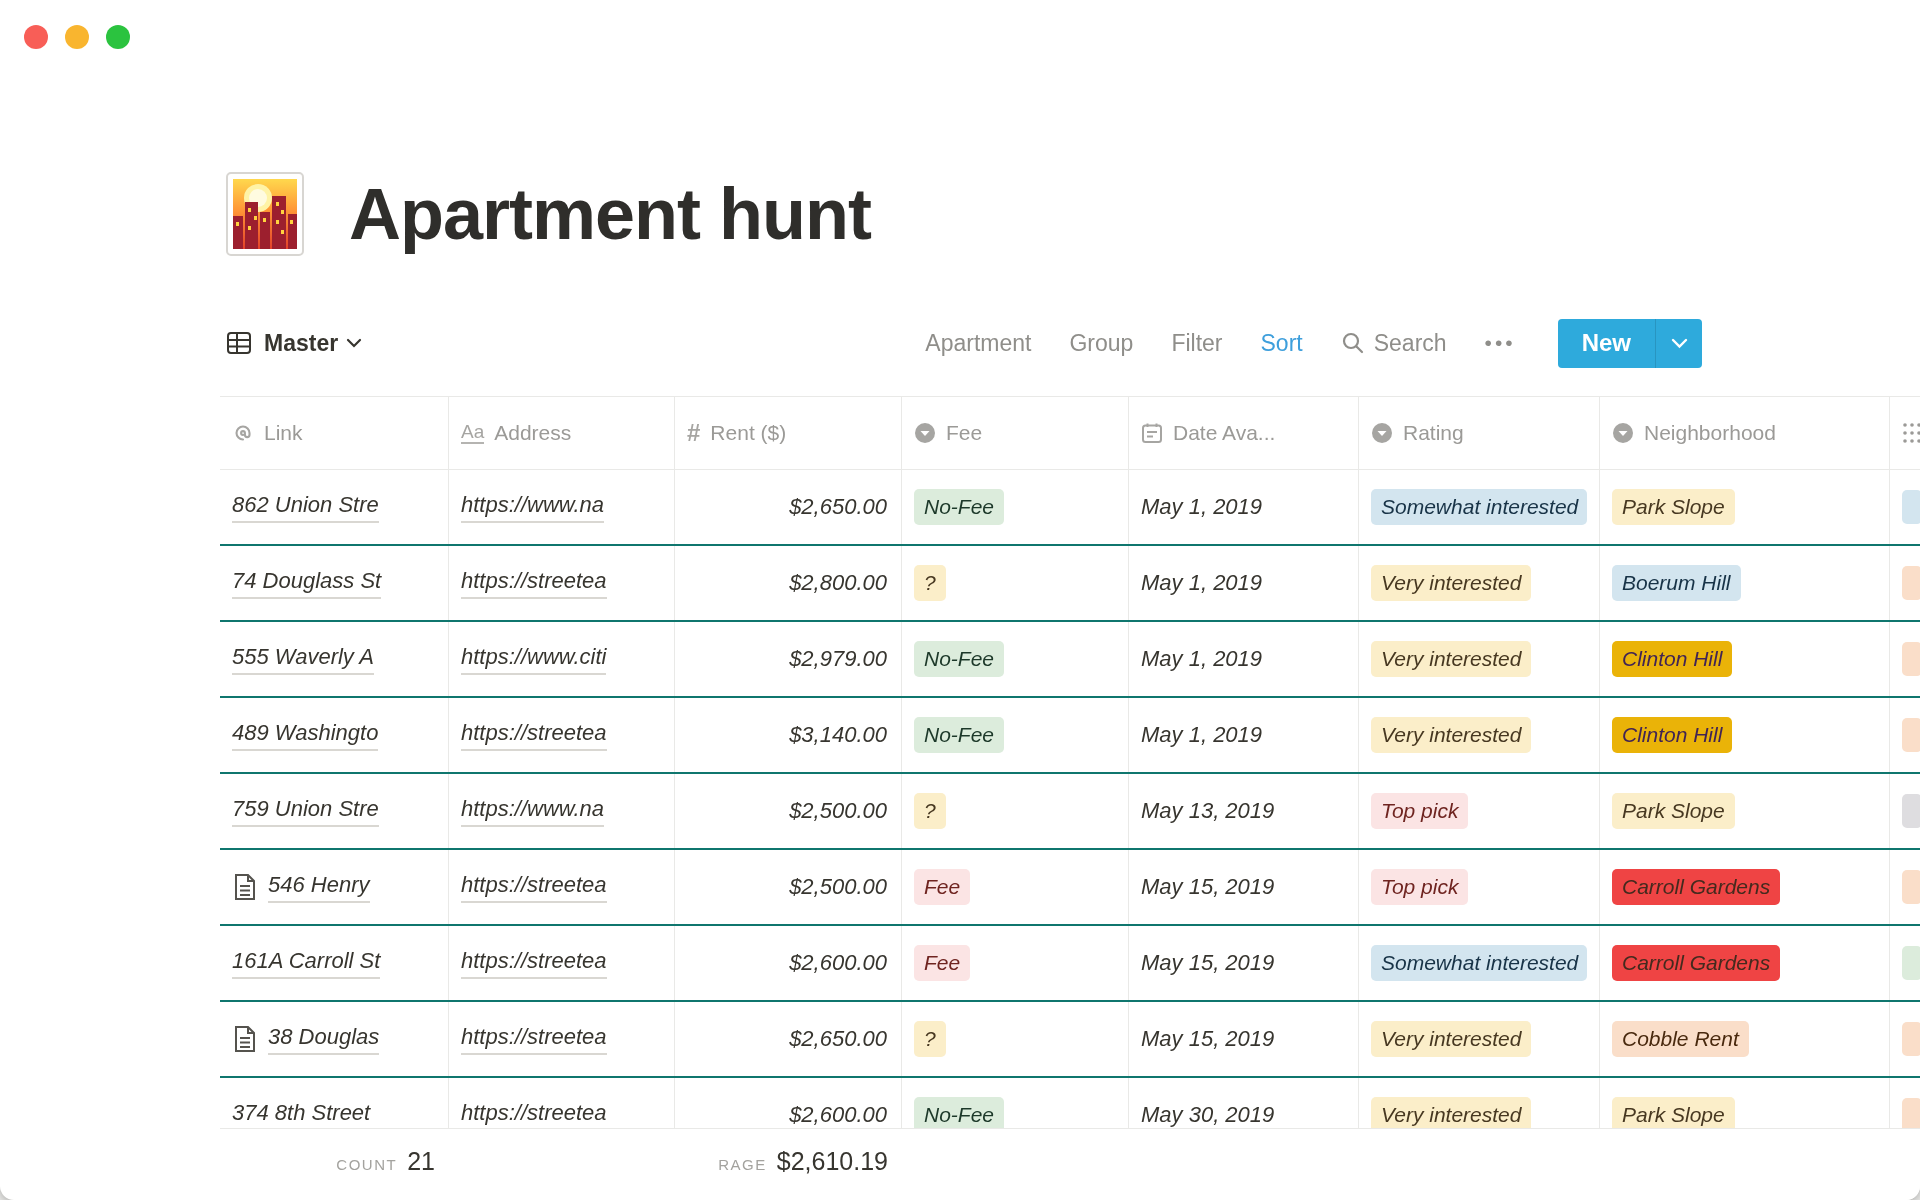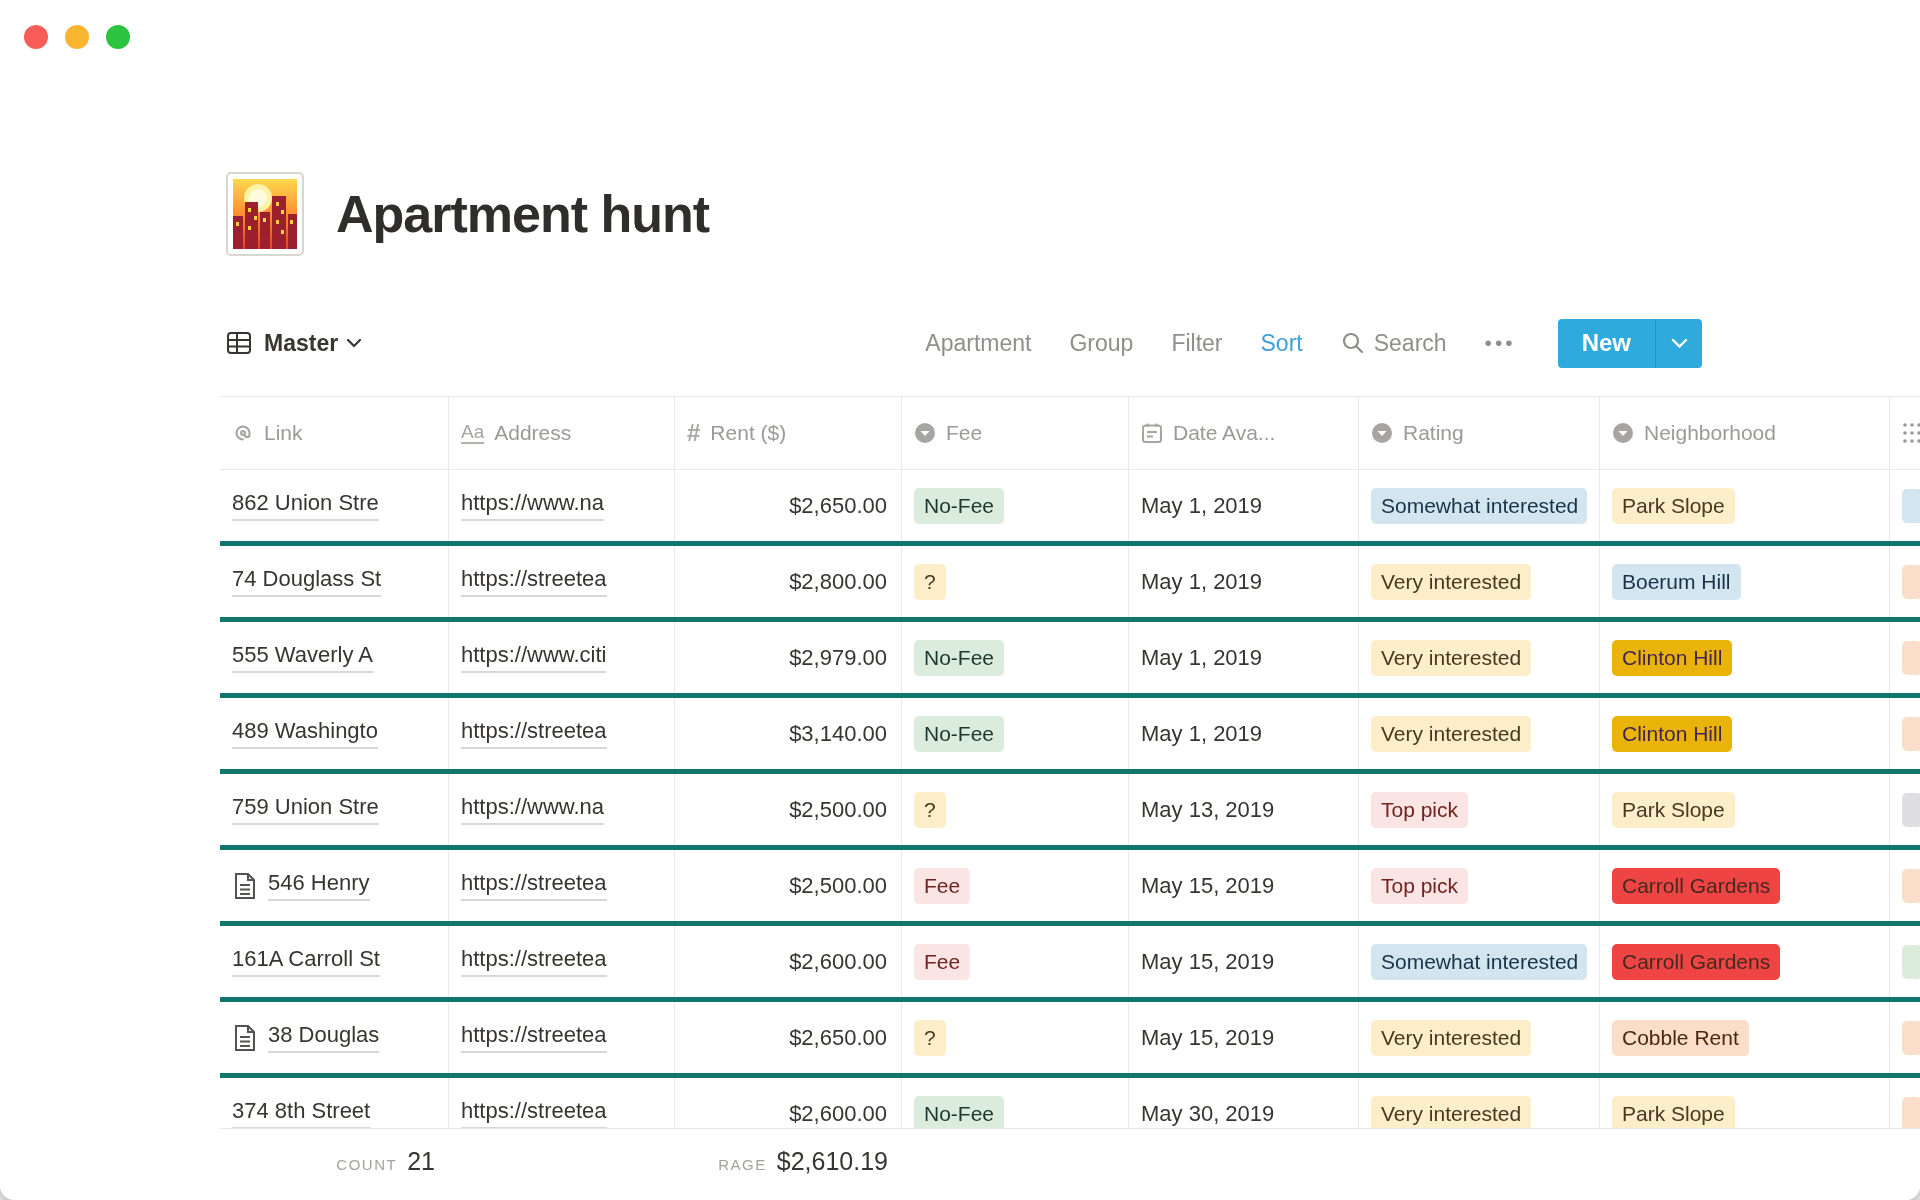--- a/index.html
+++ b/index.html
@@ -12,21 +12,21 @@
   
   .traffic { position:absolute; top:25px; left:24px; display:flex; gap:17px; }
   .light { width:24px; height:24px; border-radius:50%; }
   .light.red { background:#f85e57; }
   .light.yellow { background:#f9b52f; }
   .light.green { background:#2bc33f; }
 
   .top { padding:172px 218px 0 220px; }
   .title-row { display:flex; align-items:center; height:84px; }
   .emoji-frame { width:78px; height:84px; margin-left:6px; flex:0 0 auto; }
-  .page-title { margin-left:32px; font-size:52px; font-weight:700; letter-spacing:-1px; color:#2f2e2b; }
+  .page-title { margin-left:45px; font-size:72px; font-weight:700; letter-spacing:-1px; color:#2f2e2b; }
 
   .toolbar { margin-top:62px; height:50px; display:flex; align-items:center; justify-content:space-between; }
   .view-switcher { display:flex; align-items:center; margin-left:6px; cursor:pointer; }
   .view-label { font-size:23px; font-weight:700; margin:0 8px 0 12px; color:#37352f; }
   .tb-actions { display:flex; align-items:center; gap:38px; }
   .tb-item { font-size:23px; color:#8f8e8a; cursor:pointer; white-space:nowrap; display:flex; align-items:center; }
   .tb-item.active { color:#3e9fdc; }
   .tb-item .sicon { margin-right:9px; display:inline-flex; }
   .more-dots { font-size:21px; letter-spacing:3px; color:#8f8e8a; }
   .new-btn { display:flex; align-items:stretch; height:49px; border-radius:4px; overflow:hidden; background:#2eaadc; margin-left:4px; cursor:pointer; }
@@ -38,21 +38,21 @@
   :root { --c1:229px; --c2:226px; --c3:227px; --c4:227px; --c5:230px; --c6:241px; --c7:290px; --c8:30px; }
   .table { margin:28px 0 0 220px; width:1700px; }
   .tr { display:grid; grid-template-columns:var(--c1) var(--c2) var(--c3) var(--c4) var(--c5) var(--c6) var(--c7) var(--c8); }
   .thead { height:74px; border-top:1px solid #e9e9e7; border-bottom:1px solid #e9e9e7; }
   .th { display:flex; align-items:center; padding:0 12px; color:#9b9a97; font-size:21px; border-right:1px solid #e9e9e7; overflow:hidden; white-space:nowrap; cursor:pointer; }
   .th:last-child { border-right:none; }
   .th .hicon { margin-right:10px; display:inline-flex; align-items:center; color:#a6a5a2; flex:0 0 auto; }
   .aa { font-size:19px; color:#a6a5a2; border-bottom:2px solid #b5b4b1; line-height:20px; }
   .hash { font-size:24px; color:#a6a5a2; font-weight:700; }
   .rows { height:658px; overflow:hidden; }
-  .row { height:76px; border-bottom:5px solid #0f766e; }
+  .row { height:76px; border-bottom:2px solid #0f766e;font-style:italic; }
   .td { display:flex; align-items:center; padding:0 12px; border-right:1px solid #e9e9e7; overflow:hidden; white-space:nowrap; font-size:22px; cursor:pointer; }
   .td:last-child { border-right:none; }
   .td.num { justify-content:flex-end; padding-right:14px; }
   .ulink { color:#37352f; border-bottom:2px solid #d9d7d2; padding-bottom:3px; line-height:26px; }
   .pgicon { margin-right:10px; display:inline-flex; flex:0 0 auto; }
   .tag { display:inline-block; max-width:100%; overflow:hidden; white-space:nowrap; padding:0 10px; height:36px; line-height:36px; border-radius:5px; font-size:21px; }
   .sliver { width:60px; height:34px; flex:0 0 auto; }
   .tag-green  { background:#dcecdc; color:#1c3829; }
   .tag-yellow { background:#fbeec9; color:#473821; }
   .tag-red    { background:#fbe4e4; color:#6f2420; }

